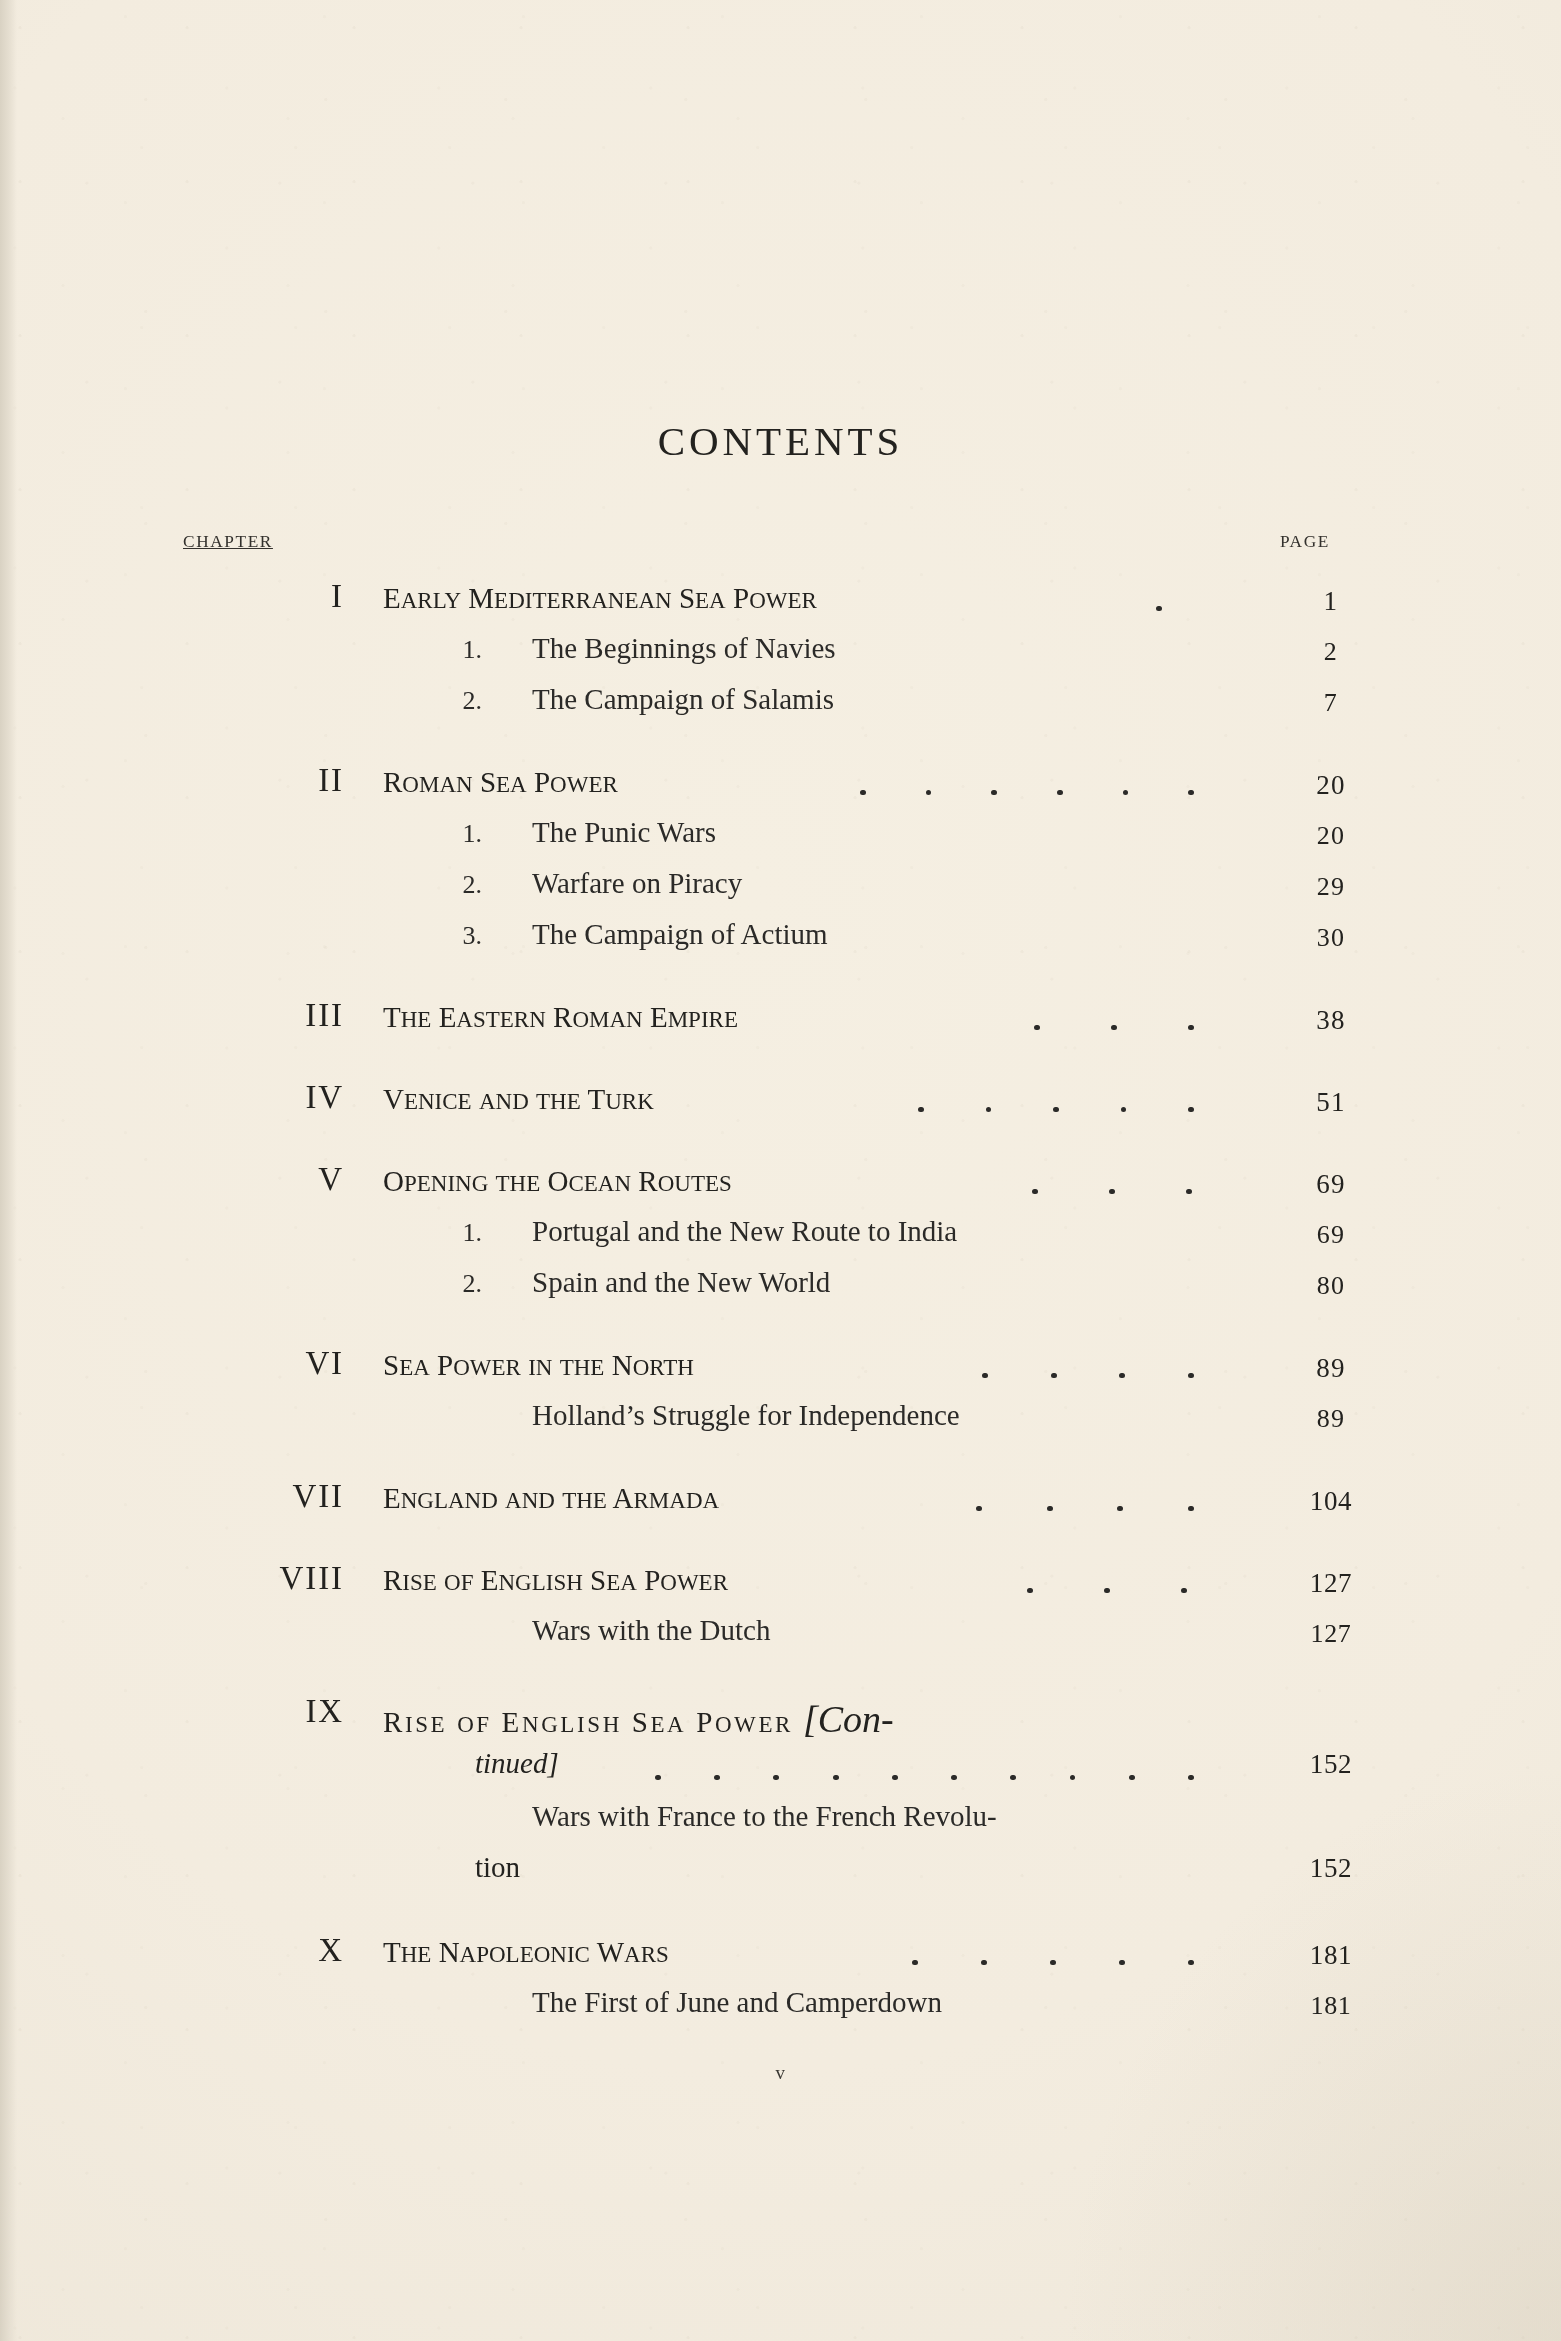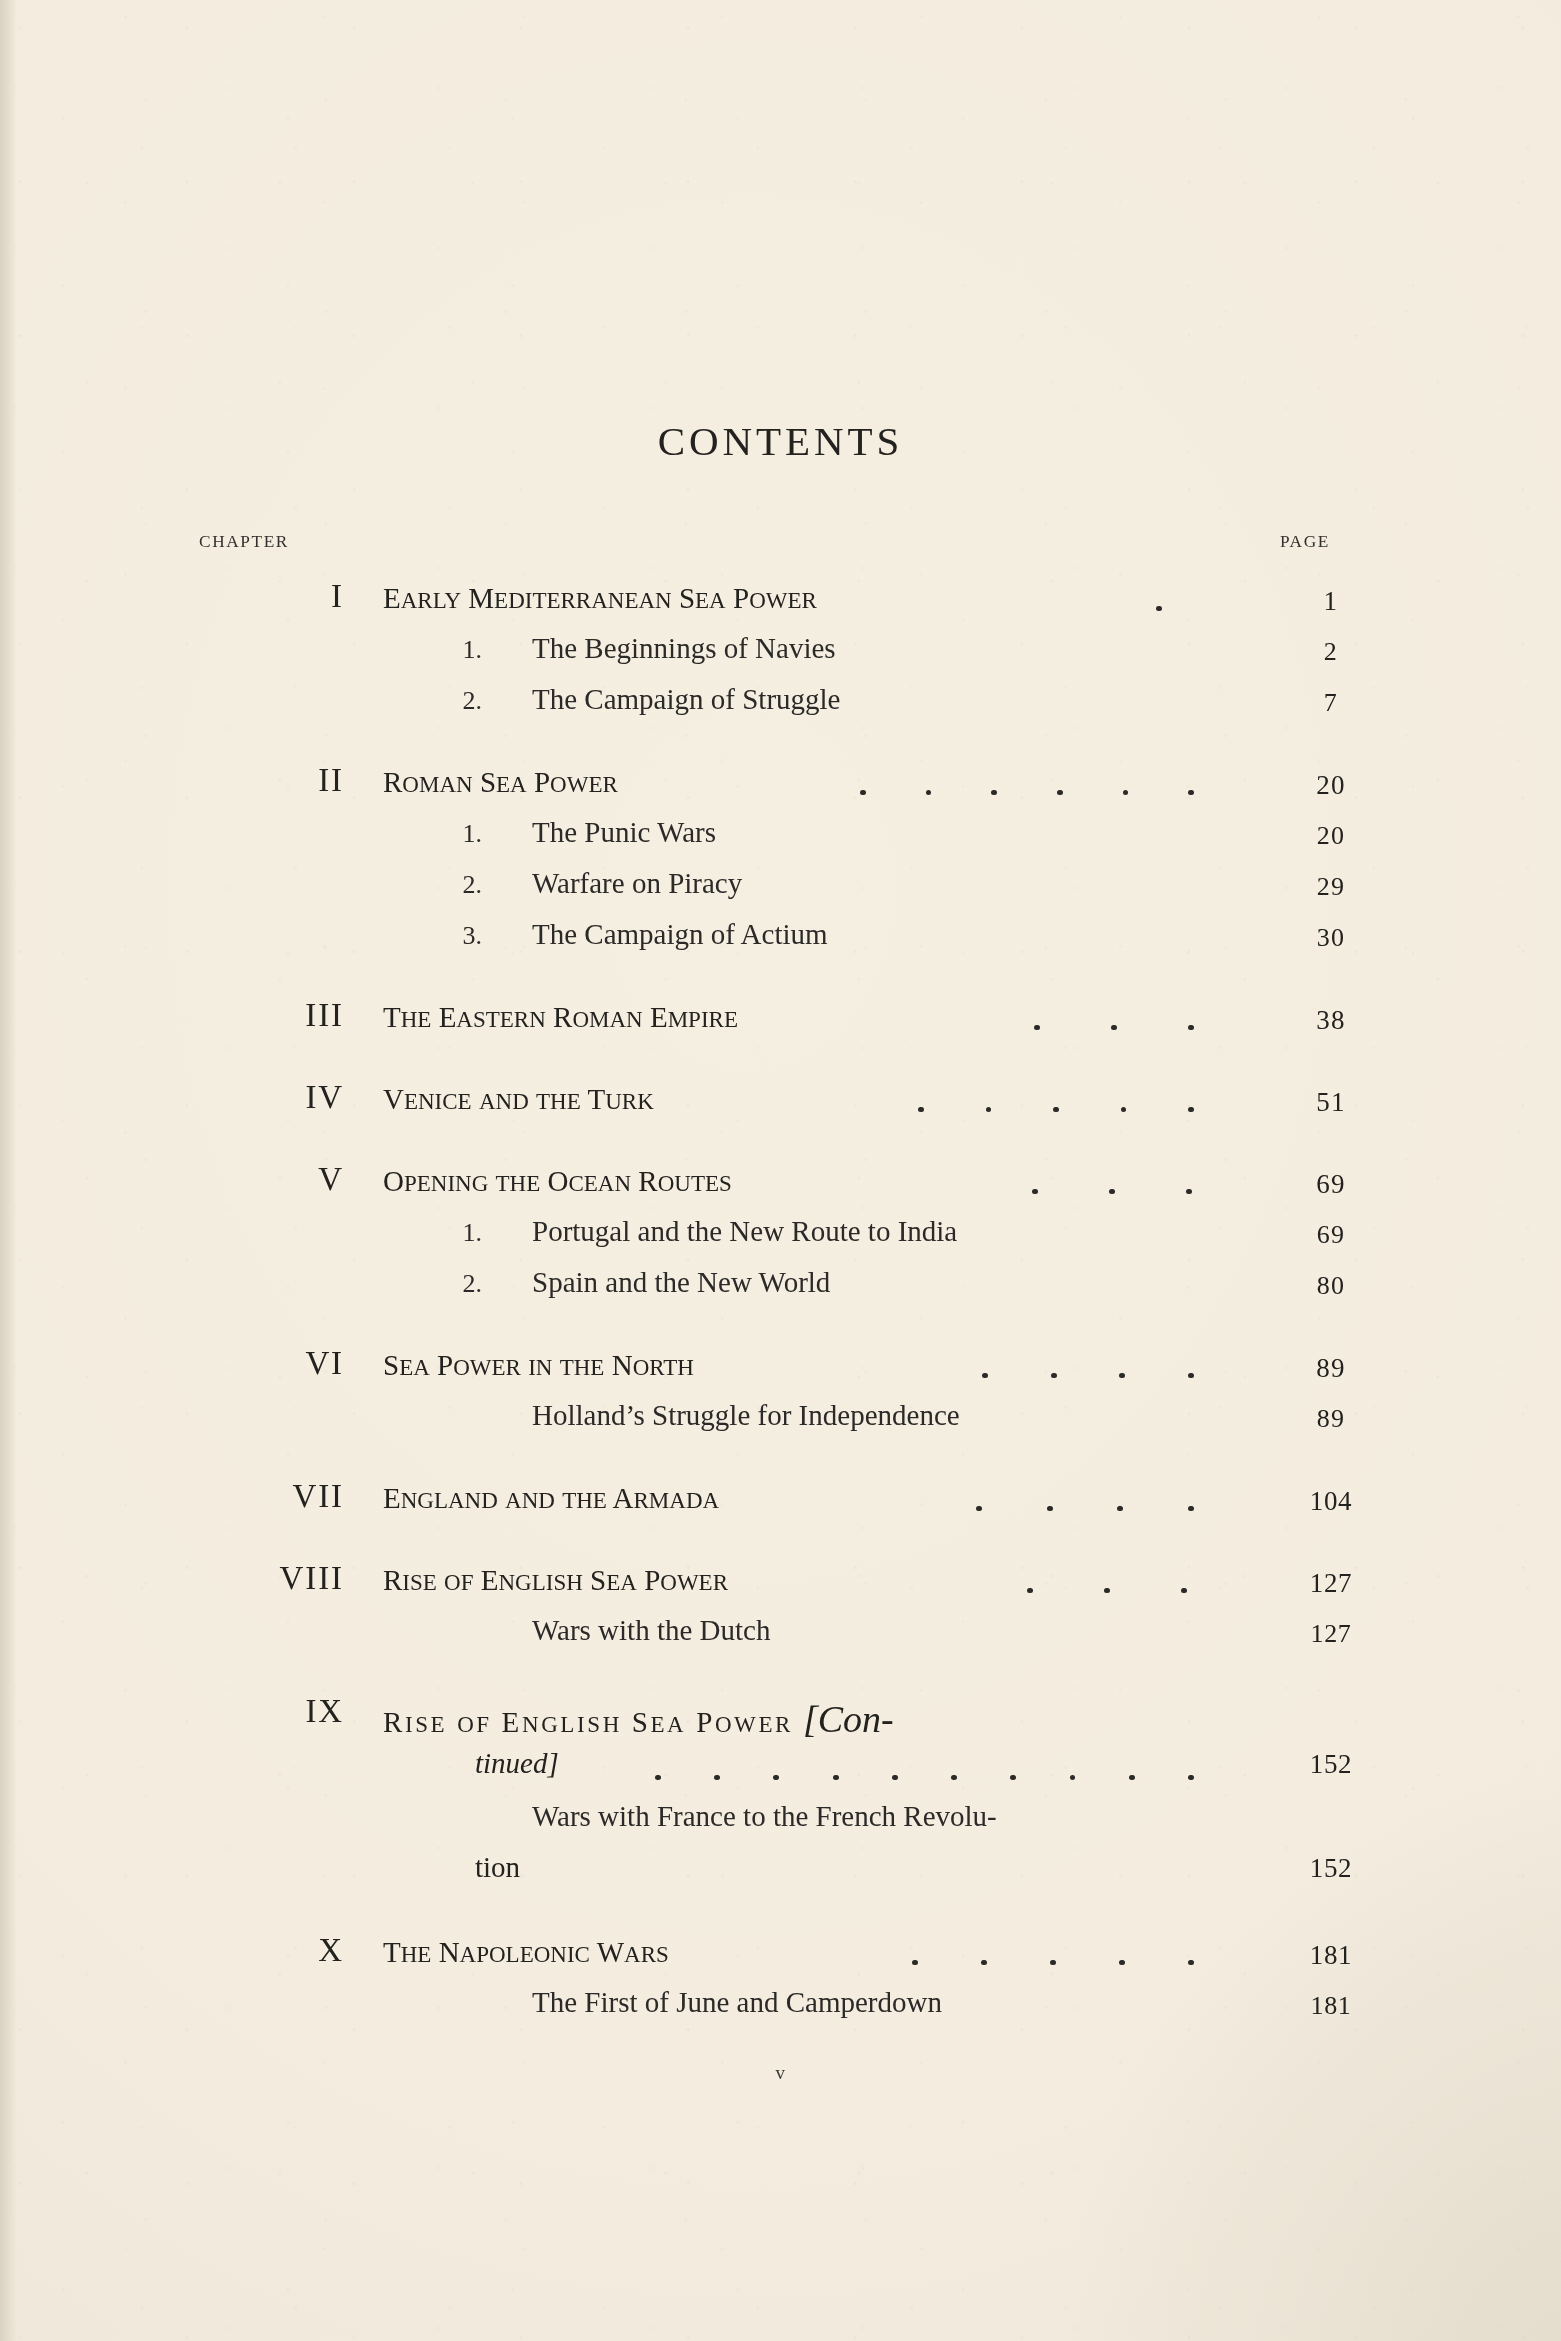--- a/index.html
+++ b/index.html
@@ -66,21 +66,21 @@
     color: #23221f;
   }
 
   .col-head {
     position: absolute;
     font-size: 17.3px;
     letter-spacing: 1.6px;
     color: #33312d;
     top: 532px;
   }
-  #chapter-head { left: 199px; }
+  #chapter-head { left: 183px; text-decoration: underline; }
   #page-head    { left: 1280px; }
 
   #toc {
     position: absolute;
     left: 0;
     top: 578px;
     width: 1561px;
   }
 
   .row {
@@ -224,21 +224,21 @@
         </div>
       <div class="pg">1</div>
     </div>
     <div class="sub">
       <div class="sub-num">1.</div>
       <div class="sub-text">The Beginnings of Navies</div>
       <div class="pg">2</div>
     </div>
     <div class="sub">
       <div class="sub-num">2.</div>
-      <div class="sub-text">The Campaign of Struggle</div>
+      <div class="sub-text">The Campaign of Salamis</div>
       <div class="pg">7</div>
     </div>
 
     <div class="row gap-before">
       <div class="num">II</div>
       <div class="title-cell"><span class="cap">R</span><span class="sm">OMAN</span> <span class="cap">S</span><span class="sm">EA</span> <span class="cap">P</span><span class="sm">OWER</span></div>
       <div class="leaders" style="left:860px;width:334px;">
         <i></i>
           <i></i>
           <i></i>

